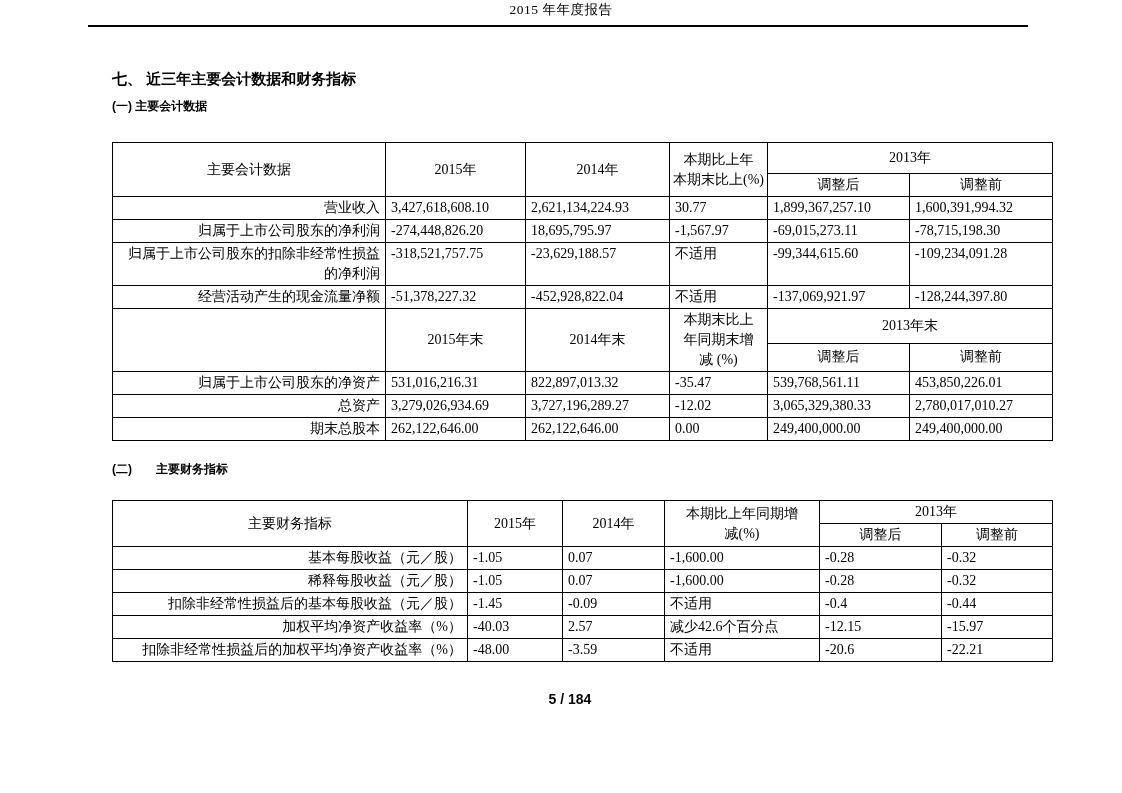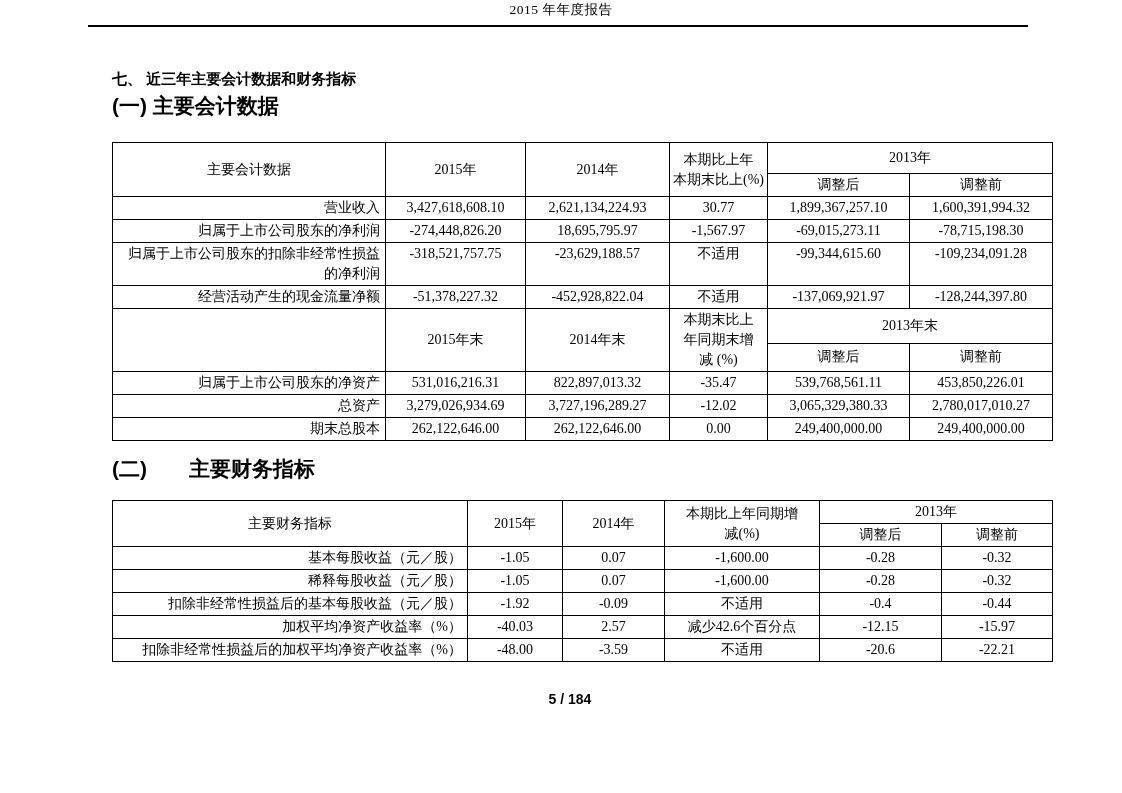--- a/index.html
+++ b/index.html
@@ -33,21 +33,21 @@
     margin-top: 42px;
     font-family: "Liberation Sans", "DejaVu Sans", sans-serif;
     font-weight: bold;
     font-size: 15px;
     line-height: 20px;
   }
   .h-sub {
     margin-top: 7px;
     font-family: "Liberation Sans", "DejaVu Sans", sans-serif;
     font-weight: bold;
-    font-size: 21px;
+    font-size: 12px;
     line-height: 20px;
   }
   .unit-note {
     margin-top: 3px;
     text-align: right;
     font-size: 13.5px;
     line-height: 18px;
   }
   table.fin {
     width: 940px;
@@ -66,21 +66,21 @@
     text-align: center;
     vertical-align: middle;
     white-space: pre-line;
     padding: 1px 2px;
   }
   table.fin td.lbl {
     text-align: right;
     vertical-align: top;
   }
   table.fin td.num {
-    text-align: center;
+    text-align: left;
     vertical-align: top;
   }
   #table1 { margin-top: 26px; }
   #table2 { margin-top: 21px; }
   .h-sub2 { margin-top: 18px; }
   tr.r { height: 21px; }
   tr.hdr-top1 { height: 31px; }
   tr.hdr-bot { height: 19px; }
   tr.hdr-top2 { height: 28px; }
   tr.hdr-t2 { height: 20px; }
@@ -236,21 +236,21 @@
       <tr class="r">
         <td class="lbl">稀释每股收益（元／股）</td>
         <td class="num">-1.05</td>
         <td class="num">0.07</td>
         <td class="num">-1,600.00</td>
         <td class="num">-0.28</td>
         <td class="num">-0.32</td>
       </tr>
       <tr class="r">
         <td class="lbl">扣除非经常性损益后的基本每股收益（元／股）</td>
-        <td class="num">-1.92</td>
+        <td class="num">-1.45</td>
         <td class="num">-0.09</td>
         <td class="num">不适用</td>
         <td class="num">-0.4</td>
         <td class="num">-0.44</td>
       </tr>
       <tr class="r">
         <td class="lbl">加权平均净资产收益率（%）</td>
         <td class="num">-40.03</td>
         <td class="num">2.57</td>
         <td class="num">减少42.6个百分点</td>

